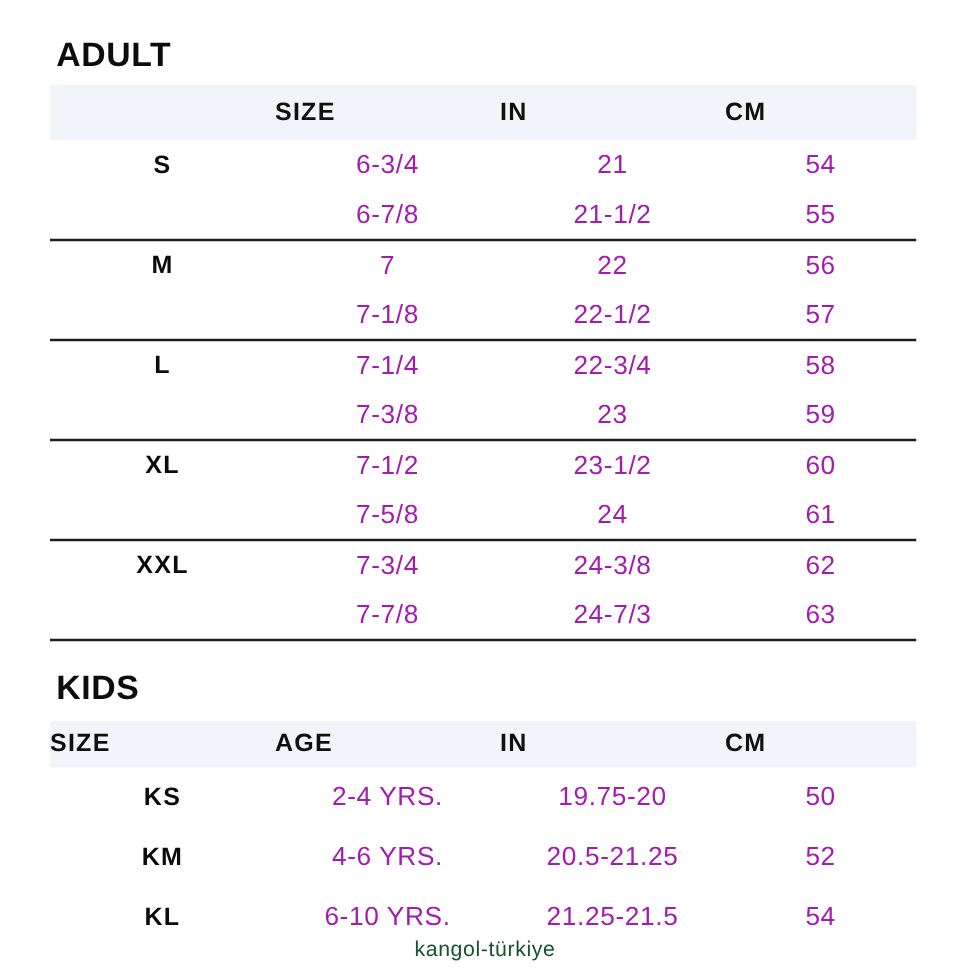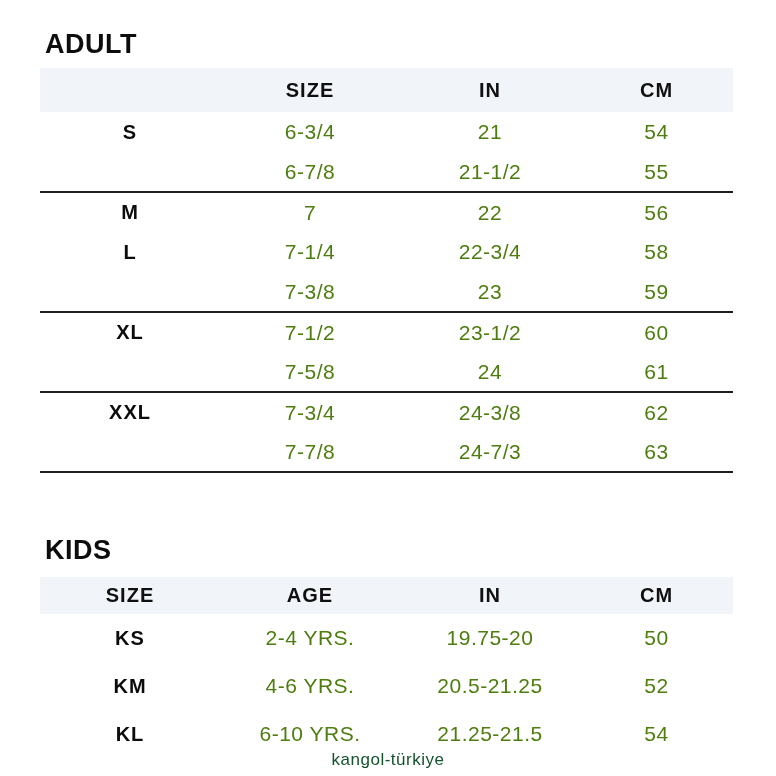--- a/index.html
+++ b/index.html
@@ -31,29 +31,29 @@
 
   col.c1 { width: 180px; }
   col.c2 { width: 180px; }
   col.c3 { width: 180px; }
   col.c4 { width: 153px; }
 
   th {
     background: #f1f4f8;
     font-size: 20px; font-weight: 700;
     color: #101010; letter-spacing: 1px;
-    text-align: center; vertical-align: middle;
+    text-align: left; vertical-align: middle;
     padding: 0;
   }
   #adult-table thead tr { height: 44px; }
   #kids-table  thead tr { height: 37px; }
 
   td {
     font-size: 21px; font-weight: 400;
-    color: #4d7c0f; letter-spacing: 0.5px;
+    color: #a21caf; letter-spacing: 0.5px;
     text-align: center; vertical-align: middle;
     padding: 0;
   }
   #adult-table tbody tr { height: 40px; }
   #kids-table  tbody tr { height: 48px; }
 
   td.lbl {
     font-size: 20px; font-weight: 700;
     color: #0c0c0c; letter-spacing: 1px;
   }
@@ -100,20 +100,26 @@
         <td></td>
         <td>6-7/8</td>
         <td>21-1/2</td>
         <td>55</td>
       </tr>
       <tr>
         <td class="lbl">M</td>
         <td>7</td>
         <td>22</td>
         <td>56</td>
+      </tr>
+      <tr class="group-end">
+        <td></td>
+        <td>7-1/8</td>
+        <td>22-1/2</td>
+        <td>57</td>
       </tr>
       <tr>
         <td class="lbl">L</td>
         <td>7-1/4</td>
         <td>22-3/4</td>
         <td>58</td>
       </tr>
       <tr class="group-end">
         <td></td>
         <td>7-3/8</td>

